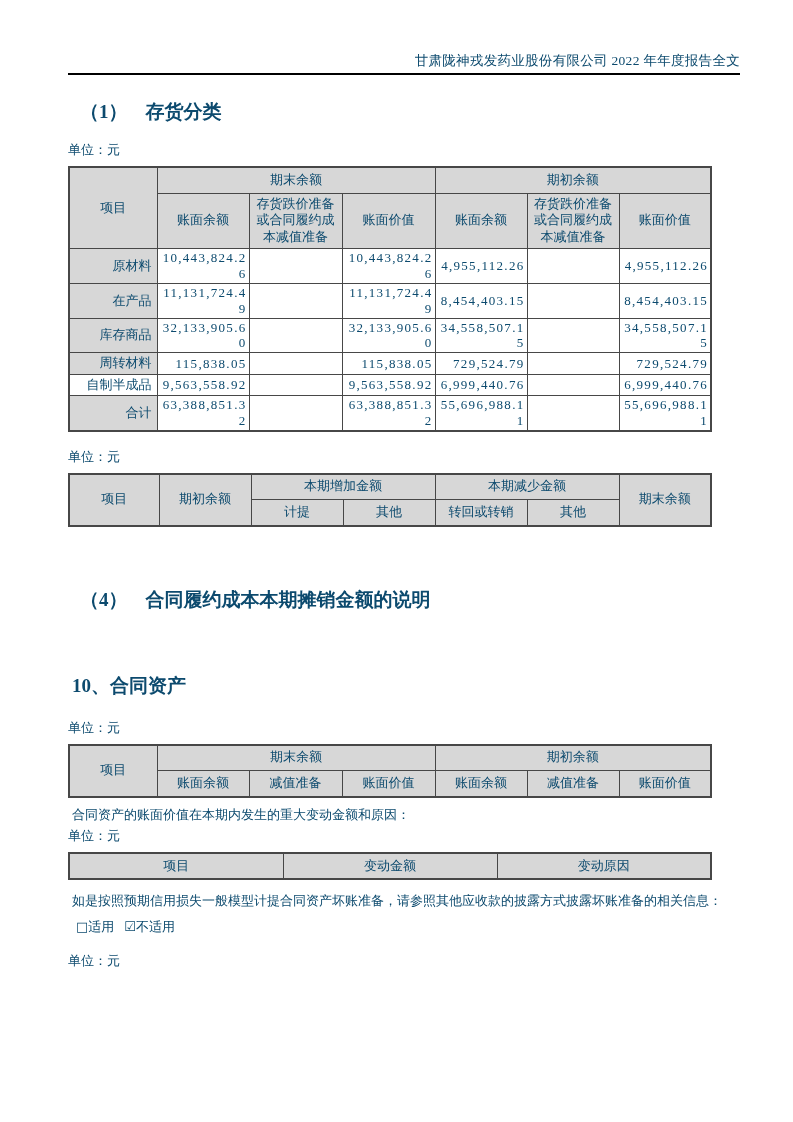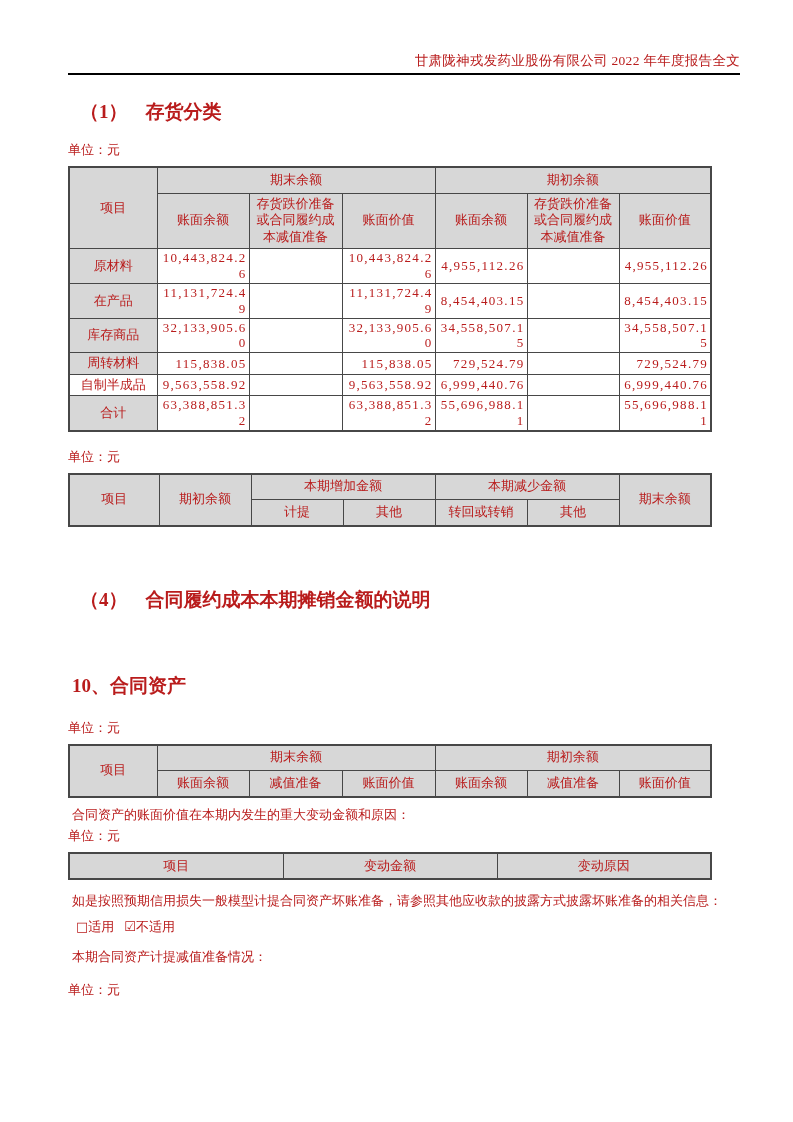--- a/index.html
+++ b/index.html
@@ -1,40 +1,40 @@
 <!DOCTYPE html>
 <html><head>
 <meta charset="utf-8">
 <style>
   * { margin:0; padding:0; box-sizing:border-box; }
   html,body { background:#ffffff; }
   .page {
     position:relative; width:793px; height:1122px; overflow:hidden;
-    background:#fff; color:#b91c1c;
+    background:#fff; color:#0c4a6e;
     font-family:"Liberation Serif","DejaVu Serif",serif; font-size:13px;
   }
   .content { margin-left:68px; width:672px; }
 
   .doc-header {
     padding-top:52px; padding-bottom:3px; text-align:right;
     border-bottom:2px solid #000; font-size:13.5px; letter-spacing:.3px;
   }
 
   .heading { font-weight:bold; font-size:19px; margin-left:12px; }
   .heading .h-num { display:inline-block; margin-right:18px; }
   .heading.lv2 { margin-left:4px; }
 
   .unit { width:642px; text-align:left; font-size:13px; }
   .u1 { margin-top:16px; }
 
   table { border-collapse:collapse; width:642px; table-layout:fixed; border:2px solid #474747; }
   td { border:1px solid #474747; vertical-align:middle; }
   .hd { background:#d7d7d7; text-align:center; padding:2px 3px; line-height:1.3;margin-top:12px; }
   .hrow td { height:26px; }
-  .label { background:#d7d7d7; text-align:center; padding:2px 5px; line-height:1.25; }
+  .label { background:#d7d7d7; text-align:right; padding:2px 5px; line-height:1.25; }
   .label.plain { background:#fff; }
   .num {
     text-align:right; padding:1px 2px; line-height:1.22;
     word-break:break-all; letter-spacing:1.3px;
   }
   .tbl { margin-top:7px; }
 
   .para { margin-left:4px; font-size:13px; line-height:1.35; }
   .checks { margin-left:8px; font-size:13px; }
   .checks .box { font-family:"DejaVu Sans","Liberation Sans",sans-serif; font-size:13px; }
@@ -229,18 +229,17 @@
         </tr>
       </tbody>
     </table>
 
     <div class="para mt12">如是按照预期信用损失一般模型计提合同资产坏账准备，请参照其他应收款的披露方式披露坏账准备的相关信息：</div>
 
     <div class="checks mt8">
       <span class="grp"><span class="box">□</span><span>适用</span></span><span><span class="box">☑</span><span>不适用</span></span>
     </div>
 
-    <div class="para mt12">本期合同资产计提减值准备情况：</div>
 
     <div class="unit mt16">单位：元</div>
 
   </div>
 </div>
 
 </body></html>

